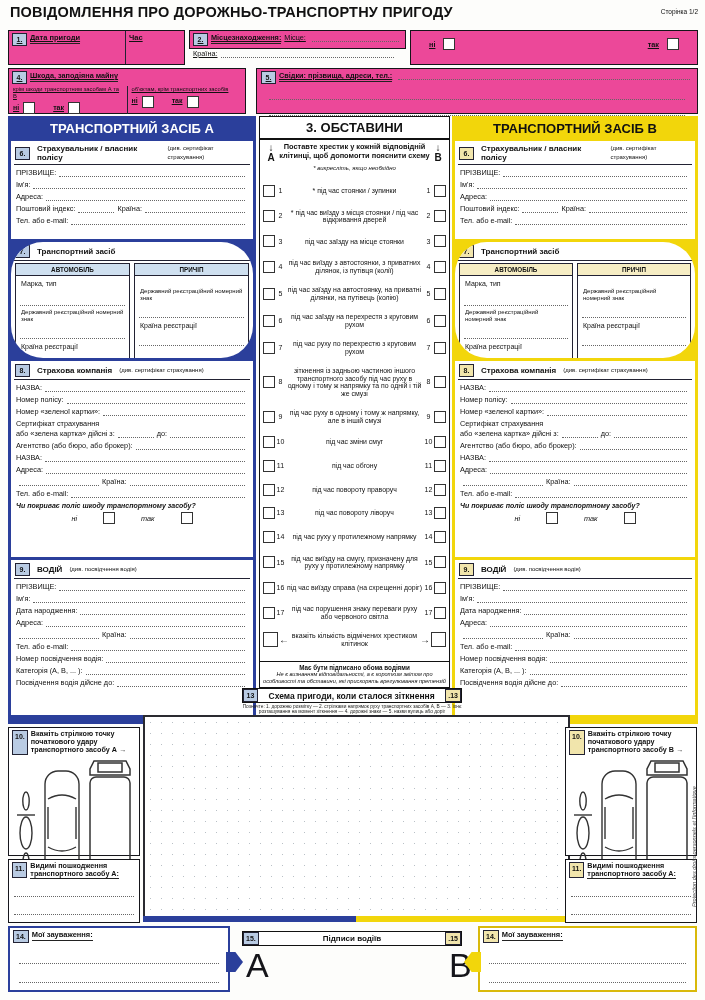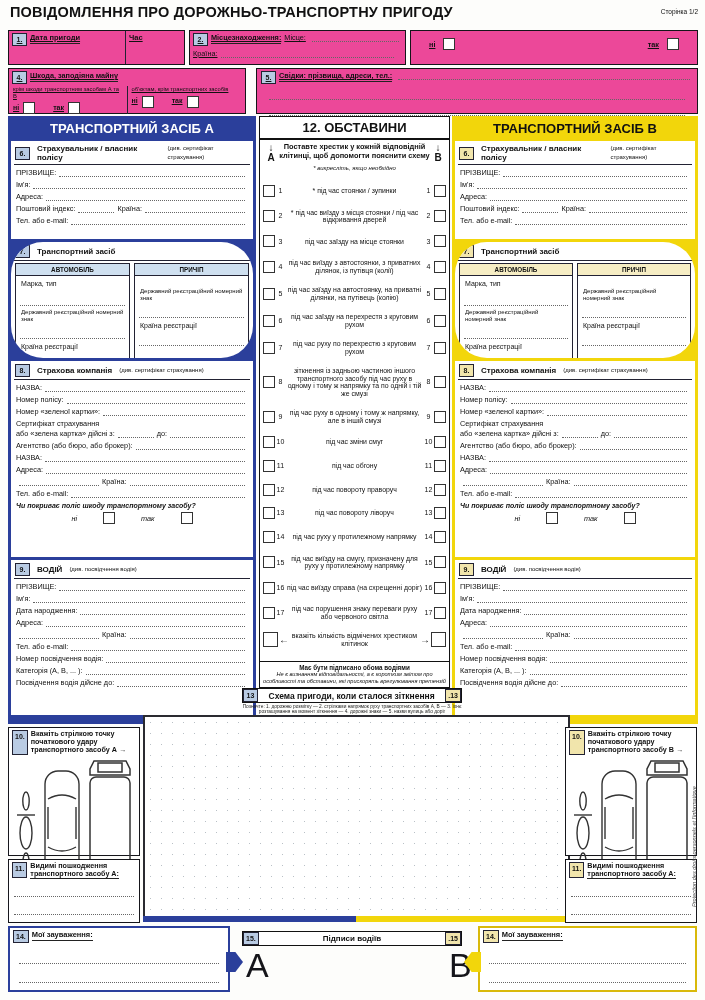--- a/index.html
+++ b/index.html
@@ -17,21 +17,21 @@
   .fr{display:flex;align-items:flex-end;font-size:7.3px;margin:3px 5px 0 5px;line-height:9px;}
   .sh{display:flex;align-items:center;gap:7px;font-size:8px;margin:2px 3px;border-bottom:1.5px solid #223;padding:1px 1px 2px 1px;line-height:9px;}
   .nt{font-size:6px;font-weight:normal;}
   
   .titlebar{top:4px;left:10px;right:7px;display:flex;justify-content:space-between;align-items:flex-start;}
   .title{font-size:14.5px;font-weight:bold;letter-spacing:.2px;}
   .pagenum{font-size:6.5px;margin-top:4px;}
   .f1{top:30px;left:8px;width:177px;height:35px;display:flex;}
   .f1 .cell{flex:1;padding:2px 3px;font-size:7.5px;font-weight:bold;display:flex;gap:3px;align-items:flex-start;}
   .f1 .cell+.cell{border-left:1.2px solid #223;flex:0 0 52px;}
-  .f2{top:30px;left:189px;width:217px;height:35px;font-size:7.3px;padding:2px 3px;}
+  .f2{top:30px;left:189px;width:217px;height:19px;font-size:7.3px;padding:2px 3px;}
   .f2 .r1{display:flex;align-items:flex-start;gap:3px;}
   .f3{top:30px;left:410px;width:288px;height:35px;font-size:7.3px;padding:2px 4px;}
   .f3 .r1{display:flex;gap:3px;align-items:flex-start;}
   .f3 .r2{display:flex;align-items:center;margin-top:5px;padding:0 14px;}
   .f4{top:68px;left:8px;width:238px;height:46px;font-size:7.3px;}
   .f4 .hd{display:flex;gap:3px;align-items:flex-start;padding:2px 3px;}
   .f4 .cols{display:flex;}
   .f4 .sub{flex:1;padding:0 4px;font-size:5.8px;line-height:6.5px;}
   .f4 .sub+.sub{border-left:1.2px solid #223;}
   .f4 .yn{display:flex;align-items:center;gap:4px;margin-top:3px;font-size:7px;font-weight:bold;}
@@ -347,21 +347,21 @@
           <span class="dots"></span>
         </div>
       <div class="fr">
           <span>Посвідчення водія дійсне до:</span>
           <span class="dots"></span>
         </div>
     </div>
   </div>
 
   <div class="abs colM">
-    <div class="midhead">12. ОБСТАВИНИ</div>
+    <div class="midhead">3. ОБСТАВИНИ</div>
     <div class="instr">
       <div class="abcol">
           <div>↓</div>
           <div>А</div>
         </div>
       <div class="mid">Поставте хрестик у кожній відповідній клітинці, щоб допомогти пояснити схему</div>
       <div class="abcol">
           <div>↓</div>
           <div>В</div>
         </div>

